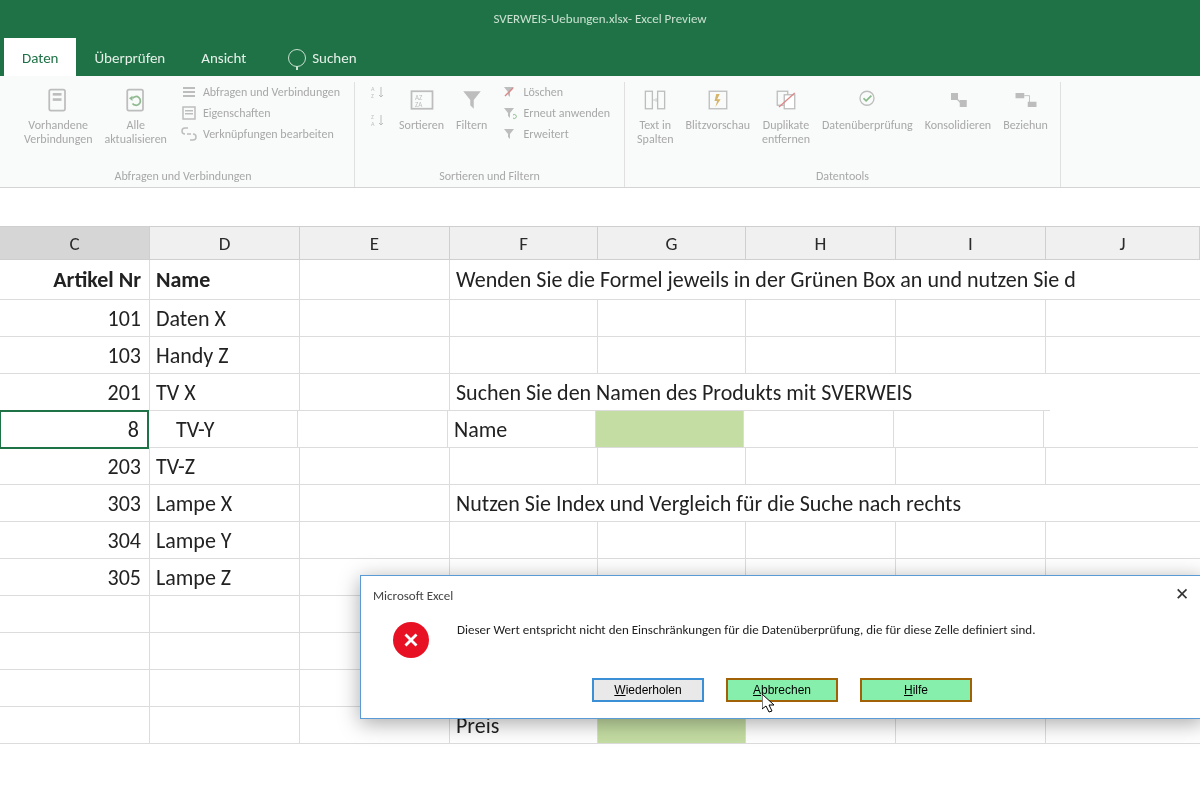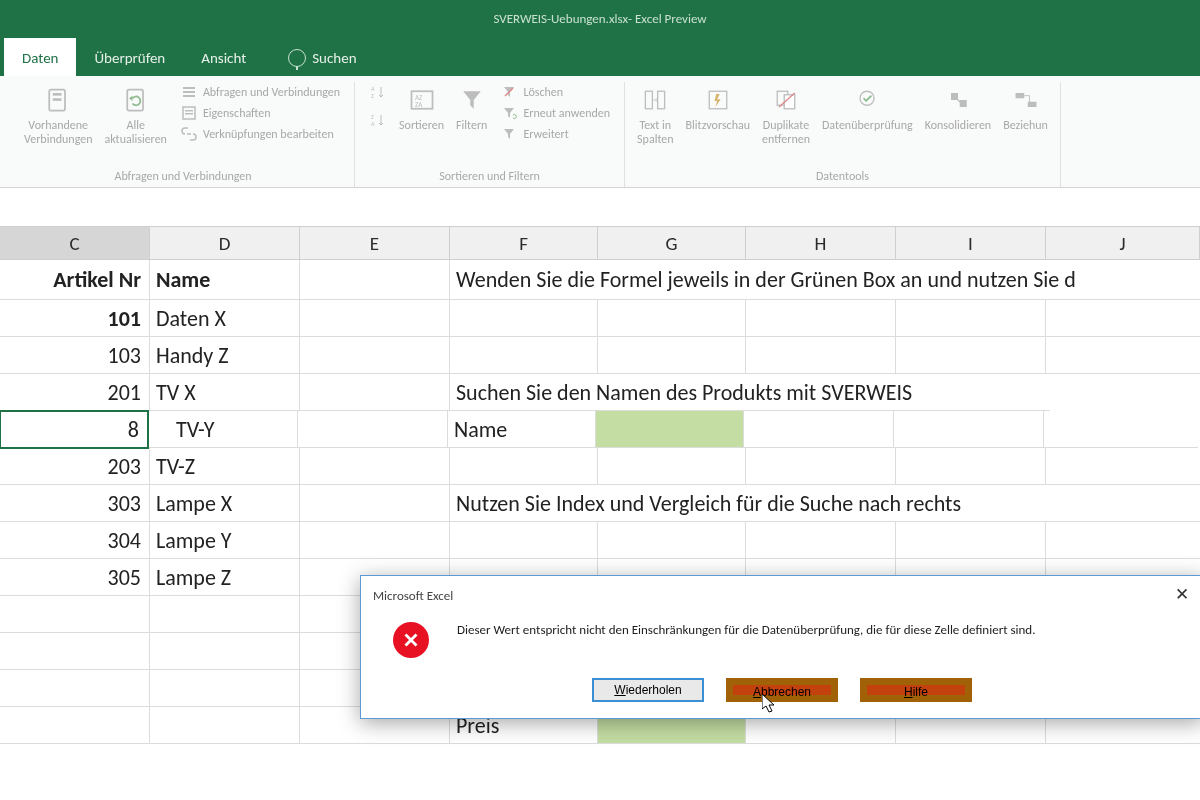--- a/index.html
+++ b/index.html
@@ -40,21 +40,21 @@
   .cell.green { background: #c4dda3; }
   
   .dialog { position: absolute; left: 360px; top: 575px; width: 844px; background: #fff; border: 1px solid #5b9bd5; box-shadow: 0 4px 20px rgba(0,0,0,0.35); z-index: 100; }
   .dlg-title { display: flex; justify-content: space-between; align-items: center; padding: 8px 10px 8px 12px; font-size: 13px; color: #444; }
   .dlg-close { width: 22px; height: 22px; cursor: pointer; font-size: 17px; text-align: center; color: #333; }
   .dlg-body { display: flex; align-items: flex-start; gap: 28px; padding: 8px 28px 20px 16px; margin-left: 16px; }
   .dlg-erricon { width: 36px; height: 36px; border-radius: 50%; background: #e81123; display: flex; align-items: center; justify-content: center; flex-shrink: 0; }
   .dlg-erricon svg { width: 22px; height: 22px; }
   .dlg-msg { font-size: 13px; color: #222; }
   .dlg-buttons { display: flex; justify-content: center; gap: 22px; padding: 0 0 16px; }
-  .dlg-btn { width: 112px; height: 24px; border: 7px solid #a16207; background: #c2410c; font-size: 12px; cursor: pointer; position: relative; }
+  .dlg-btn { width: 112px; height: 24px; border: 2px solid #a16207; background: #86efac; font-size: 12px; cursor: pointer; position: relative; }
   .dlg-btn.primary { border: 2px solid #3b8fd4; background: #e9e9e9; }
   .dlg-btn u { text-decoration: underline; }
   .cursor { position: absolute; left: 762px; top: 694px; width: 16px; height: 22px; z-index: 200; pointer-events: none; }
 </style>
 </head>
 <body>
 
 <div class="titlebar">
   <span>SVERWEIS-Uebungen.xlsx</span>
     <span>Excel Preview</span>
@@ -281,21 +281,21 @@
 
 <div class="sheet">
   <div class="row" style="height:40px">
     <div class="cell bold num" style="width:150px">Artikel Nr</div>
     <div class="cell bold" style="width:150px">Name</div>
     <div class="cell" style="width:150px"></div>
     <div class="cell" style="width:750px;border-right:none">Wenden Sie die Formel jeweils in der Grünen Box an und nutzen Sie d</div>
   </div>
   <div id="datarows">
       <div class="row">
-        <div class="cell num" style="width: 150px; font-weight: bold;">101</div>
+        <div class="cell num" style="width: 150px;">101</div>
         <div class="cell" style="width: 150px;">Daten X</div>
         <div class="cell" style="width: 150px;"></div>
         <div class="cell" style="width: 148px;"></div>
         <div class="cell" style="width: 148px;"></div>
         <div class="cell" style="width: 150px;"></div>
         <div class="cell" style="width: 150px;"></div>
         <div class="cell" style="width: 154px; border-right: none;"></div>
       </div>
       <div class="row">
         <div class="cell num" style="width: 150px;">103</div>

